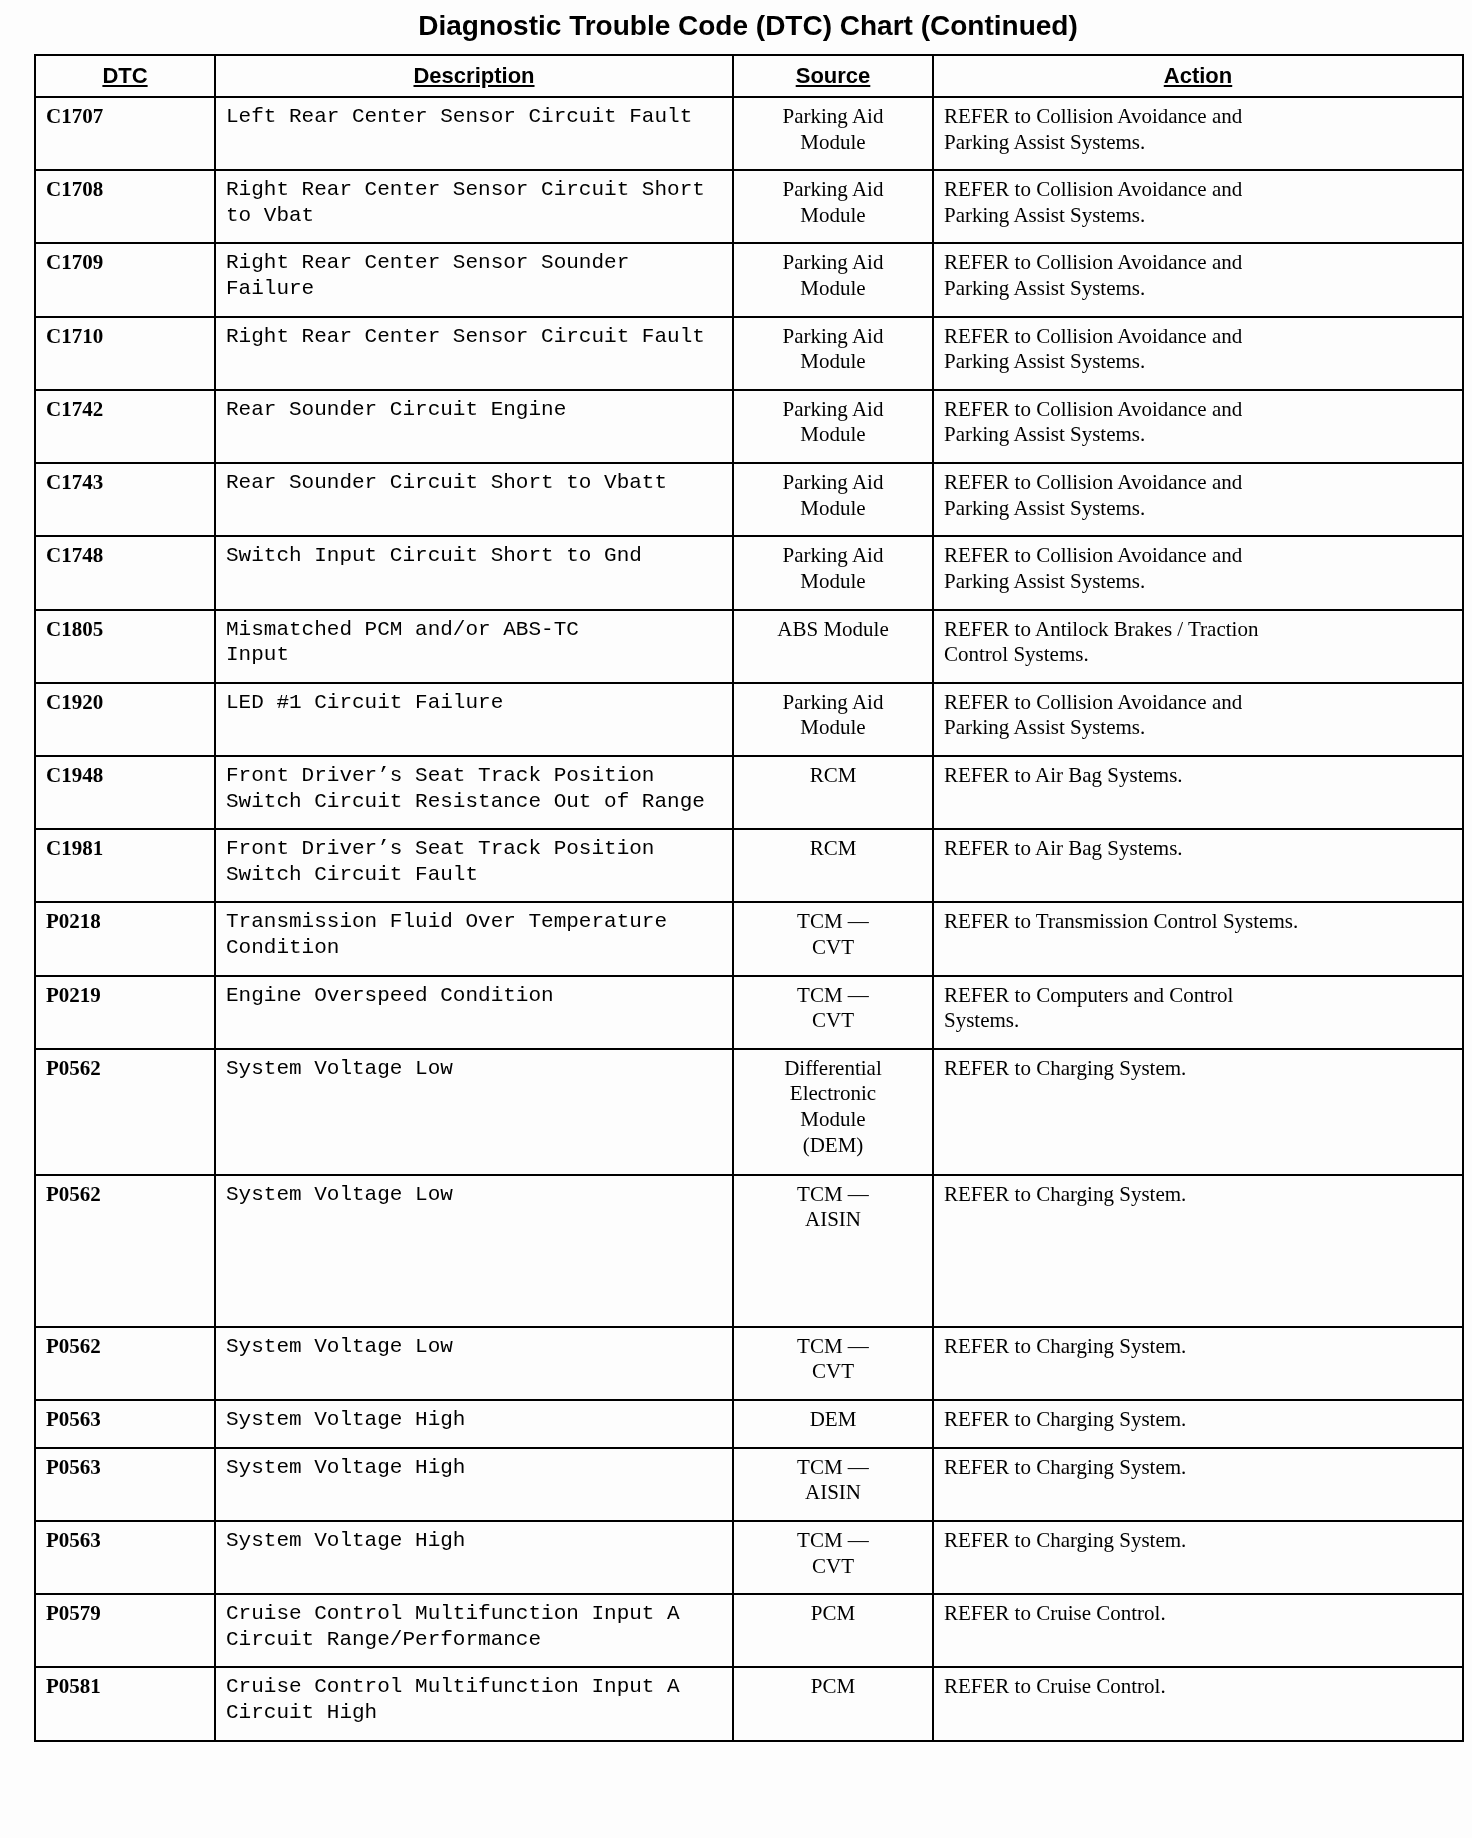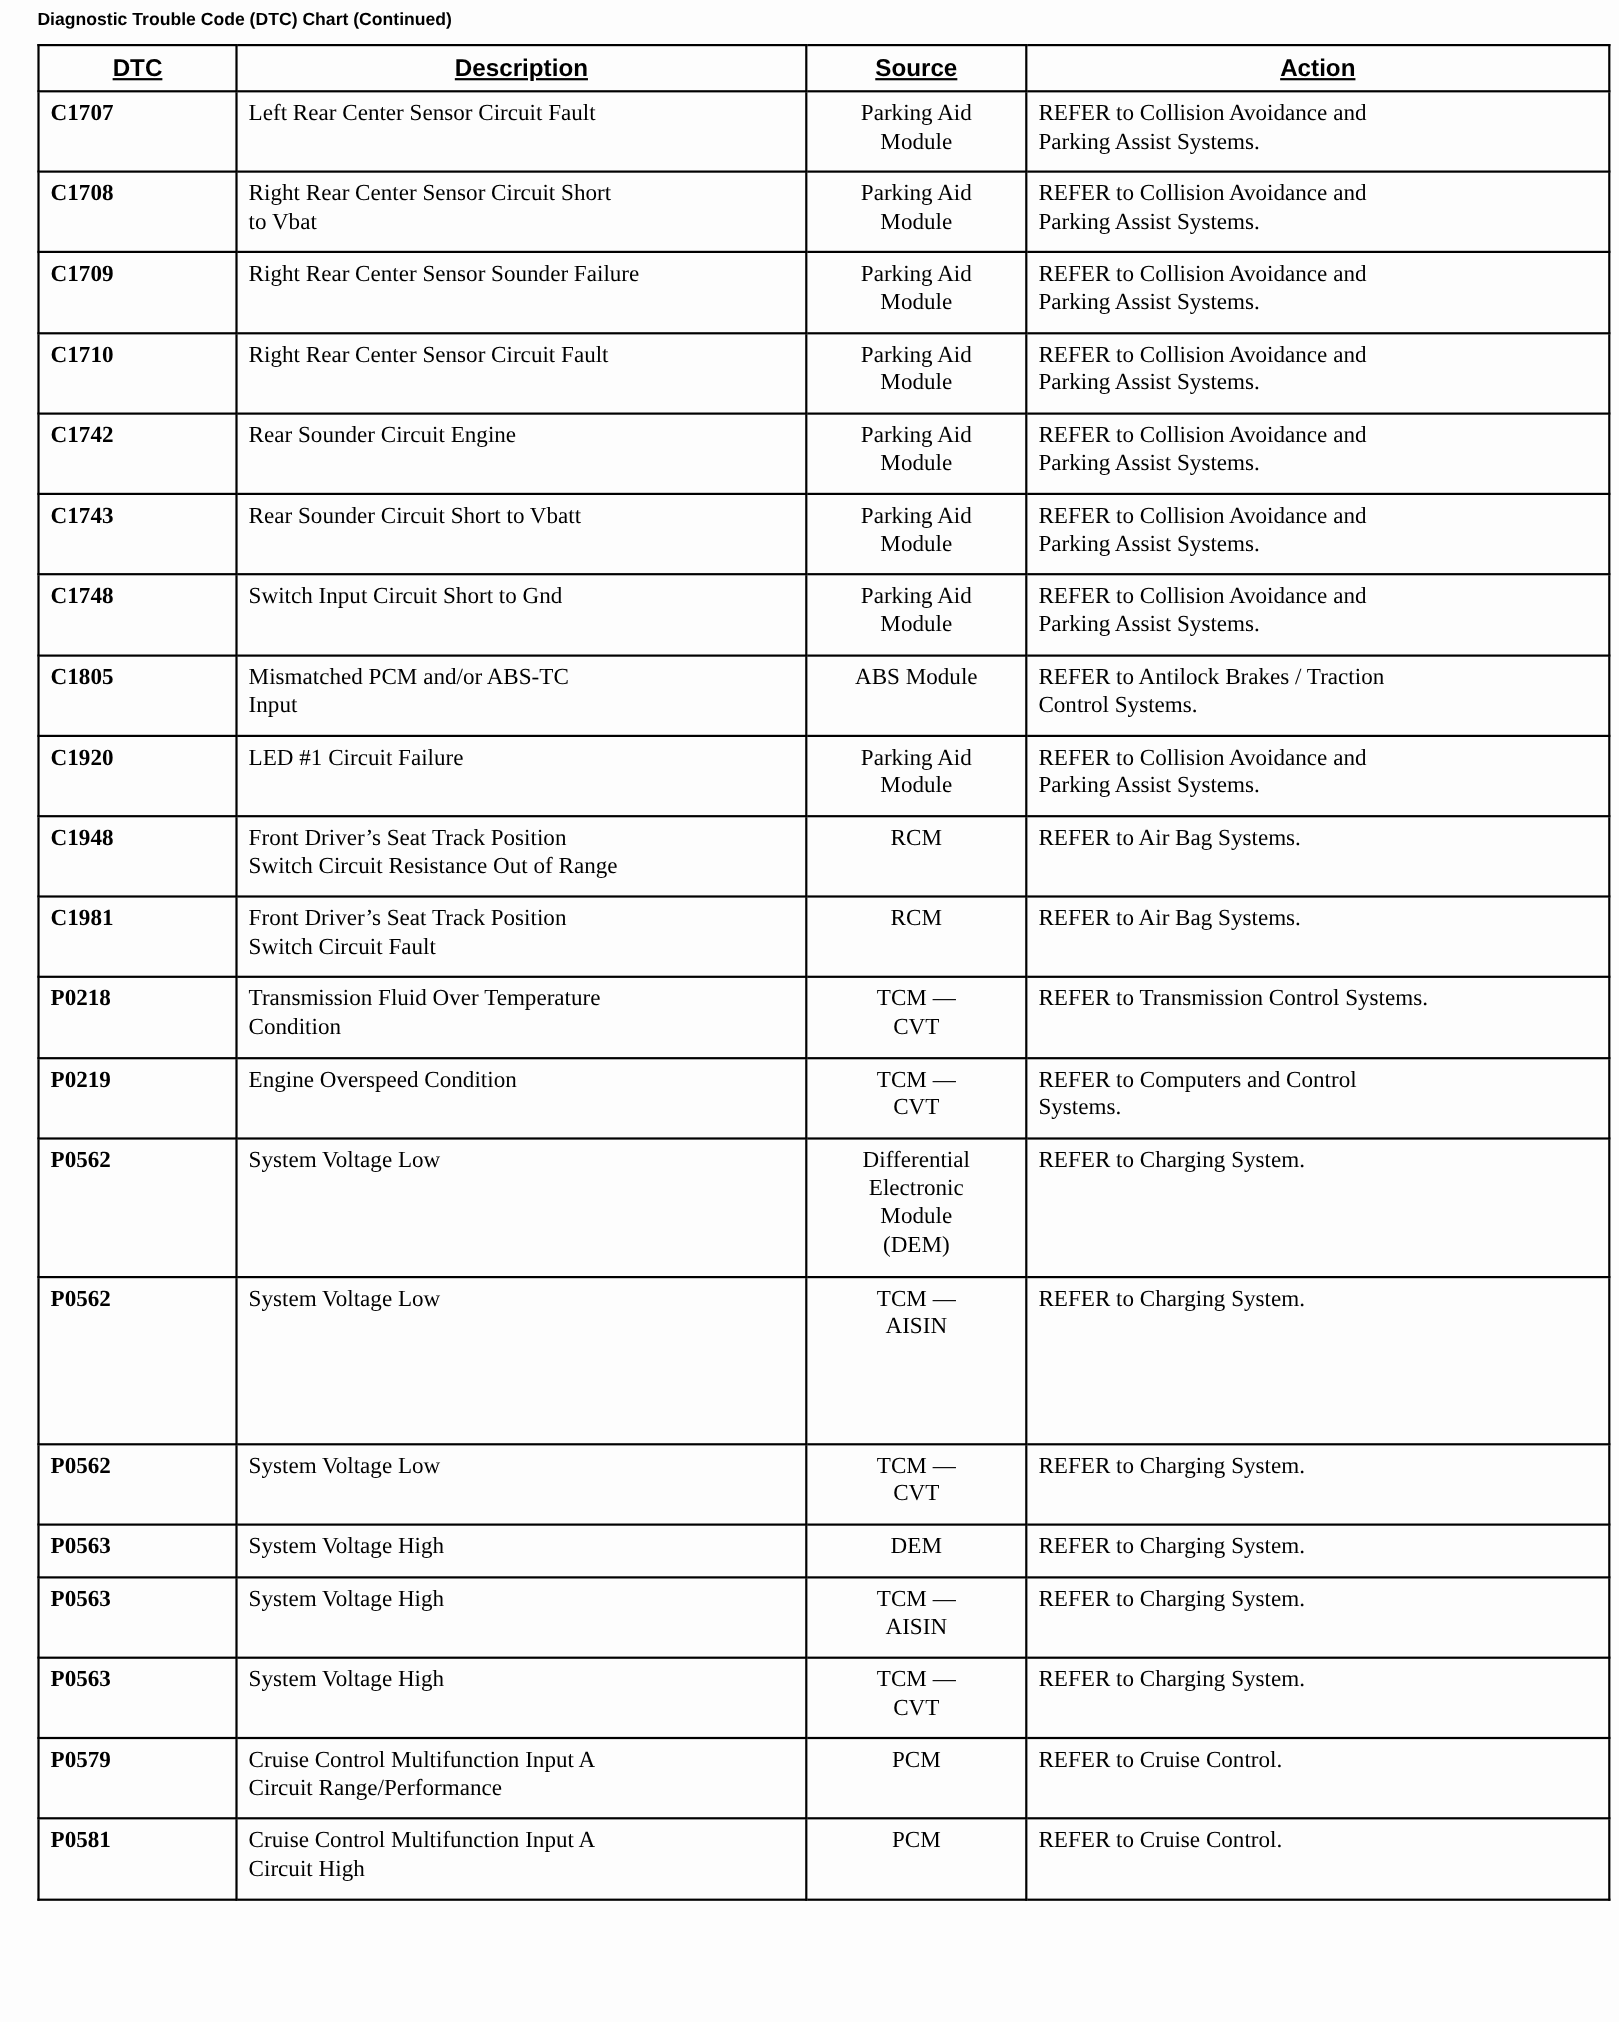--- a/index.html
+++ b/index.html
@@ -12,22 +12,23 @@
     background: #fdfdfd;
     color: #000;
     font-family: "Liberation Serif", serif;
   }
   .page {
     padding: 8px 10px 24px 34px;
   }
   .page-title {
     font-family: "Liberation Sans", sans-serif;
     font-weight: bold;
-    font-size: 16px;
+    font-size: 28px;
     margin: 2px 0 12px 0;
+    text-align: center;
   }
   table.dtc {
     border-collapse: collapse;
     width: 1428px;
     table-layout: fixed;
   }
   table.dtc th,
   table.dtc td {
     border: 2px solid #000;
     vertical-align: top;
@@ -44,20 +45,21 @@
     font-size: 21px;
     line-height: 1.22;
     padding: 6px 10px 14px 10px;
   }
   td.col-dtc {
     font-weight: bold;
   }
   td.col-desc {
     white-space: pre-line;
     padding-left: 14px;
+    font-family: Liberation Mono, monospace;
   }
   td.col-source {
     text-align: center;
     white-space: pre-line;
     padding-left: 4px;
     padding-right: 4px;
   }
   td.col-action {
     white-space: pre-line;
     padding-left: 14px;

